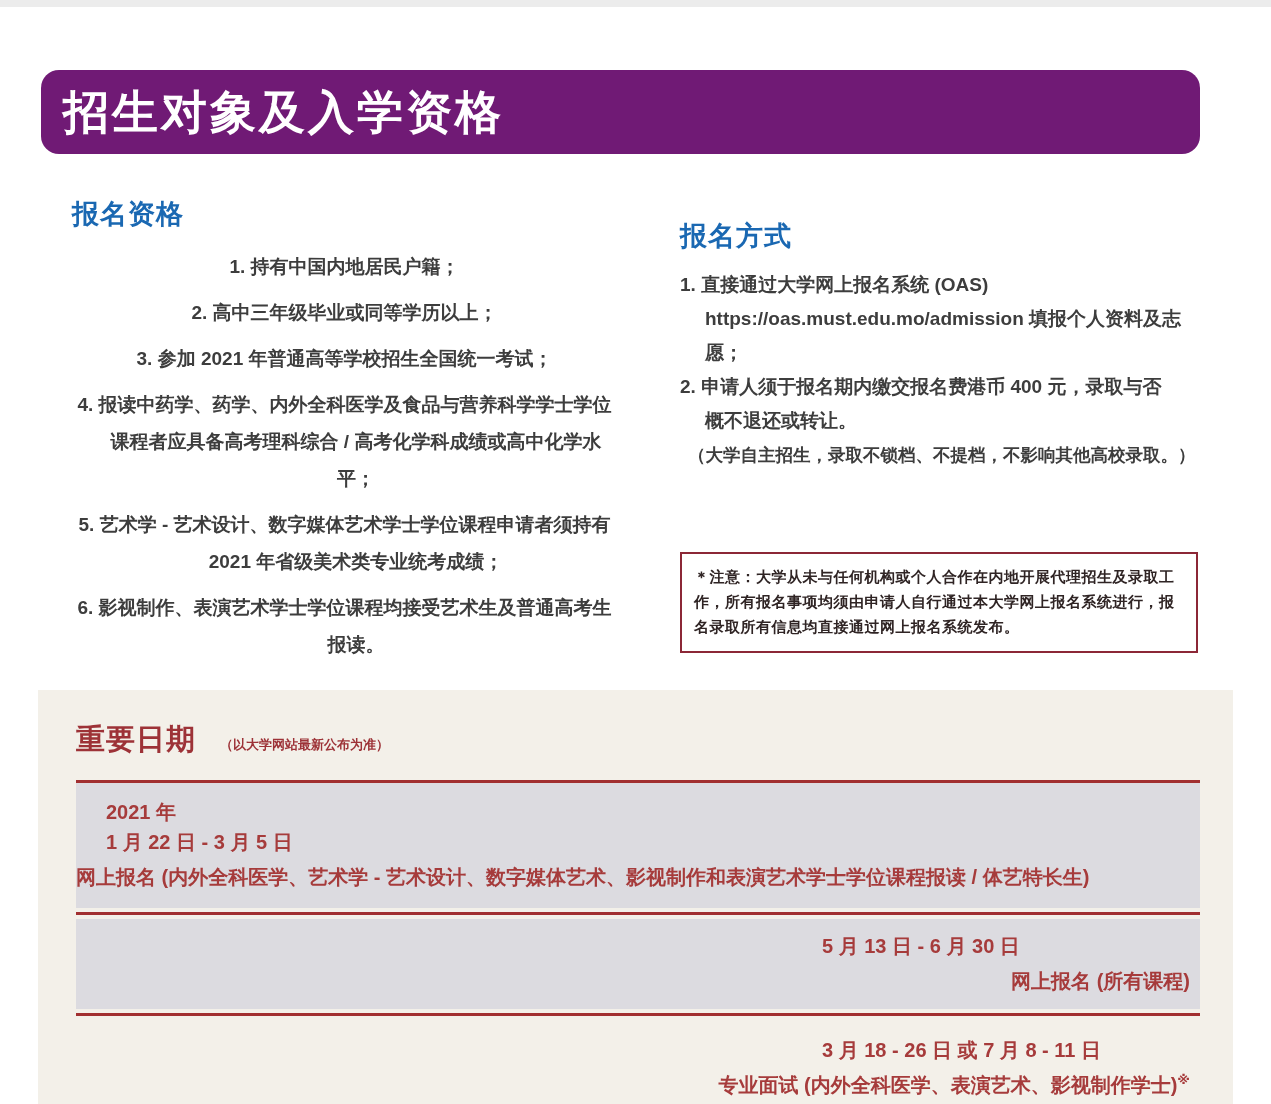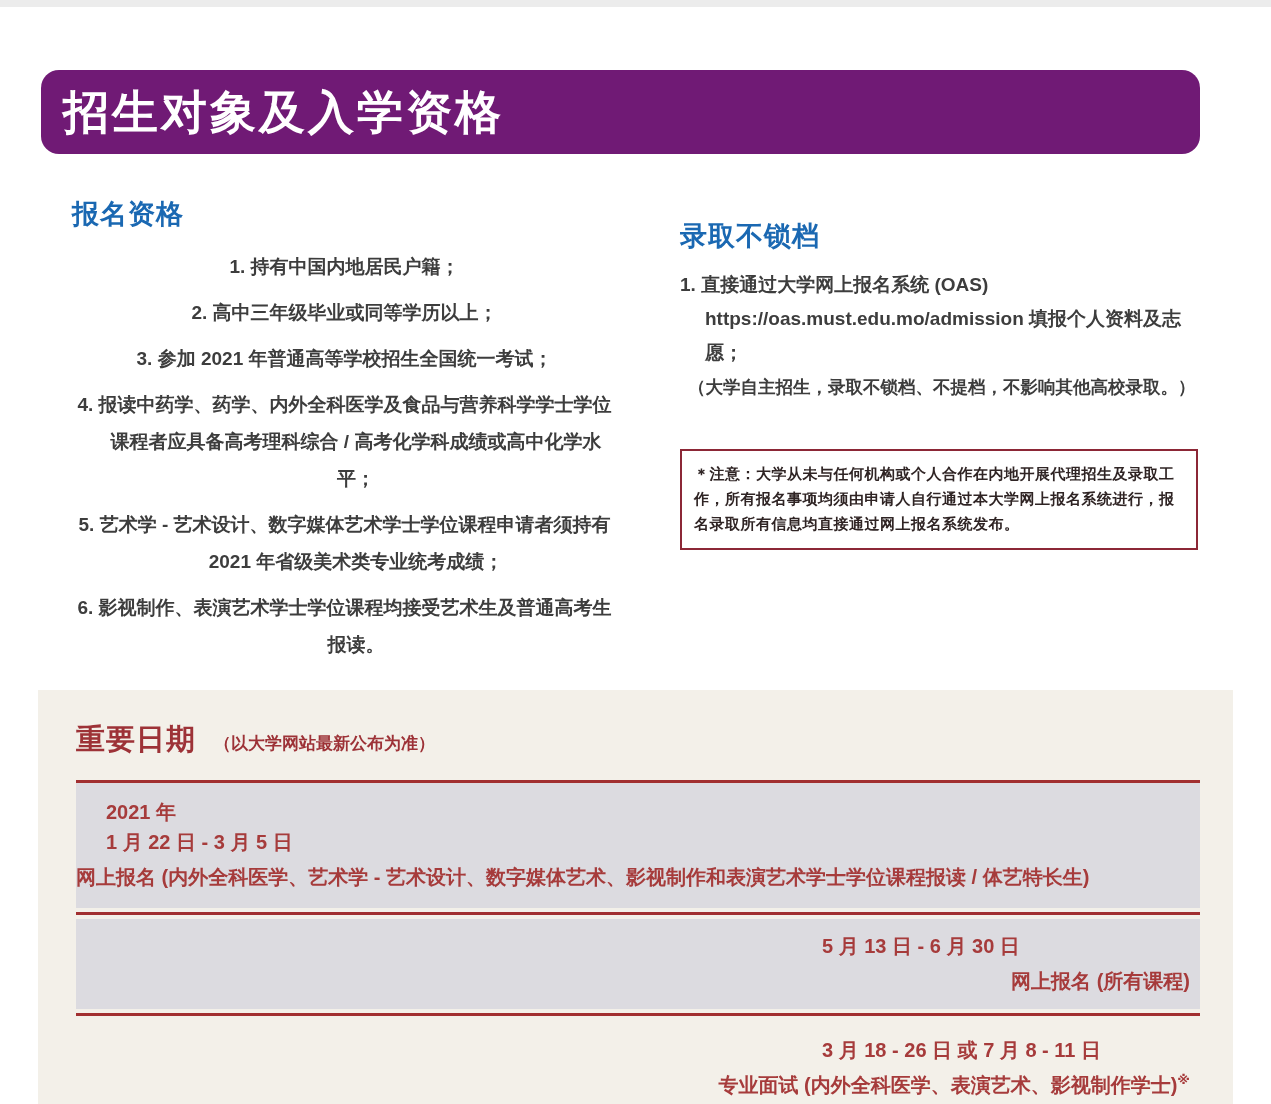--- a/index.html
+++ b/index.html
@@ -77,41 +77,41 @@
   }
   .m-paren {
     font-size: 17.5px;
     line-height: 26px;
     margin-top: 4px;
     padding-left: 8px;
     color: #3d3d3d;
   }
   
   .notice-box {
-    margin-top: 49px;
+    margin-top: 84px;
     border: 2px solid #8c2736;
     padding: 10px 12px 12px 12px;
     width: 518px;
     font-size: 15px;
     line-height: 25px;
     color: #2f2424;
     letter-spacing: 0.5px;
   }
   
   .dates-box {
     margin: 18px 38px 0 38px;
     width: 1195px;
     height: 470px;
     background: #f3f0e9;
     padding: 30px 33px 0 38px;
     overflow: hidden;
   }
   .dates-heading { color: #9d3237; }
   .dates-heading .big { font-size: 29px; letter-spacing: 1px; }
-  .dates-heading .small { font-size: 17px; margin-left: 18px; }
+  .dates-heading .small { font-size: 13px; margin-left: 24px; }
 
   .dates-table { margin-top: 20px; }
   .sep {
     height: 3px;
     background: #a12f30;
   }
   .sep.gap { margin: 4px 0; }
   .drow {
     display: flex;
     align-items: flex-start;
@@ -152,24 +152,25 @@
       <div class="q-item"><span class="num">1.</span> <span>持有中国内地居民户籍；</span></div>
       <div class="q-item"><span class="num">2.</span> <span>高中三年级毕业或同等学历以上；</span></div>
       <div class="q-item"><span class="num">3.</span> <span>参加 2021 年普通高等学校招生全国统一考试；</span></div>
       <div class="q-item"><span class="num">4.</span> <span>报读中药学、药学、内外全科医学及食品与营养科学学士学位课程者应具备高考理科综合 / 高考化学科成绩或高中化学水平；</span></div>
       <div class="q-item"><span class="num">5.</span> <span>艺术学 - 艺术设计、数字媒体艺术学士学位课程申请者须持有 2021 年省级美术类专业统考成绩；</span></div>
       <div class="q-item"><span class="num">6.</span> <span>影视制作、表演艺术学士学位课程均接受艺术生及普通高考生报读。</span></div>
     </div>
   </div>
 
   <div class="col-right">
-    <div class="blue-heading">录取不锁档</div>
+    <div class="blue-heading">报名方式</div>
     <div class="m-list">
       <div class="m-item"><span class="num">1.</span> <span>直接通过大学网上报名系统 (OAS)</span></div>
       <div class="m-sub"><span>https://oas.must.edu.mo/admission 填报个人资料及志愿；</span></div>
+      <div class="m-item"><span class="num">2.</span> <span>申请人须于报名期内缴交报名费港币 400 元，录取与否概不退还或转让。</span></div>
       <div class="m-paren">（大学自主招生，录取不锁档、不提档，不影响其他高校录取。）</div>
     </div>
     <div class="notice-box">
       <span>＊注意：大学从未与任何机构或个人合作在内地开展代理招生及录取工作，所有报名事项均须由申请人自行通过本大学网上报名系统进行，报名录取所有信息均直接通过网上报名系统发布。</span>
     </div>
   </div>
 
 </div>
 
 <div class="dates-box">

